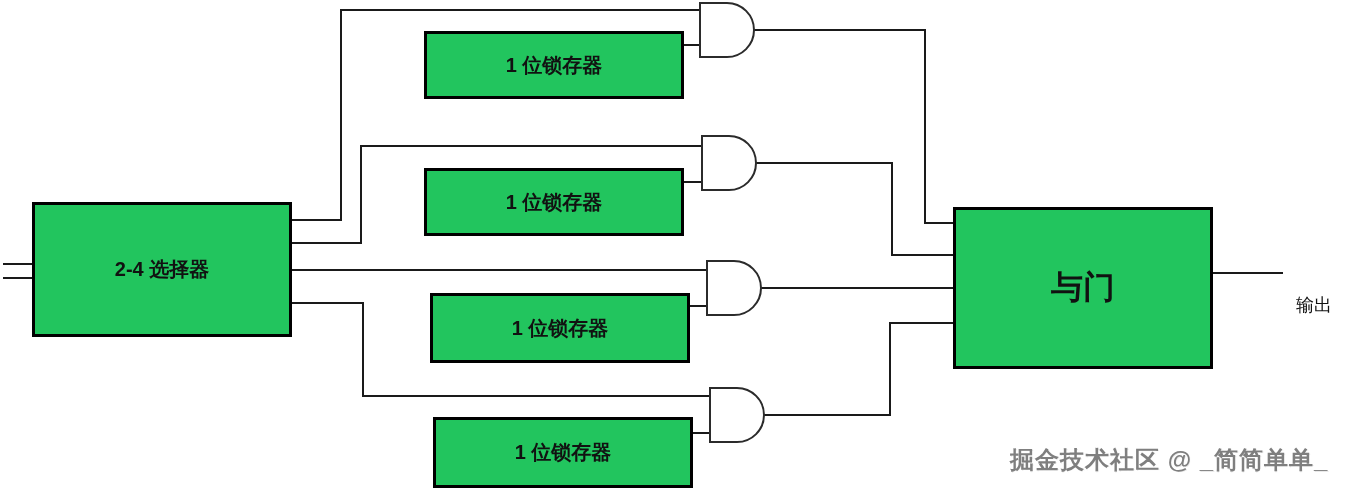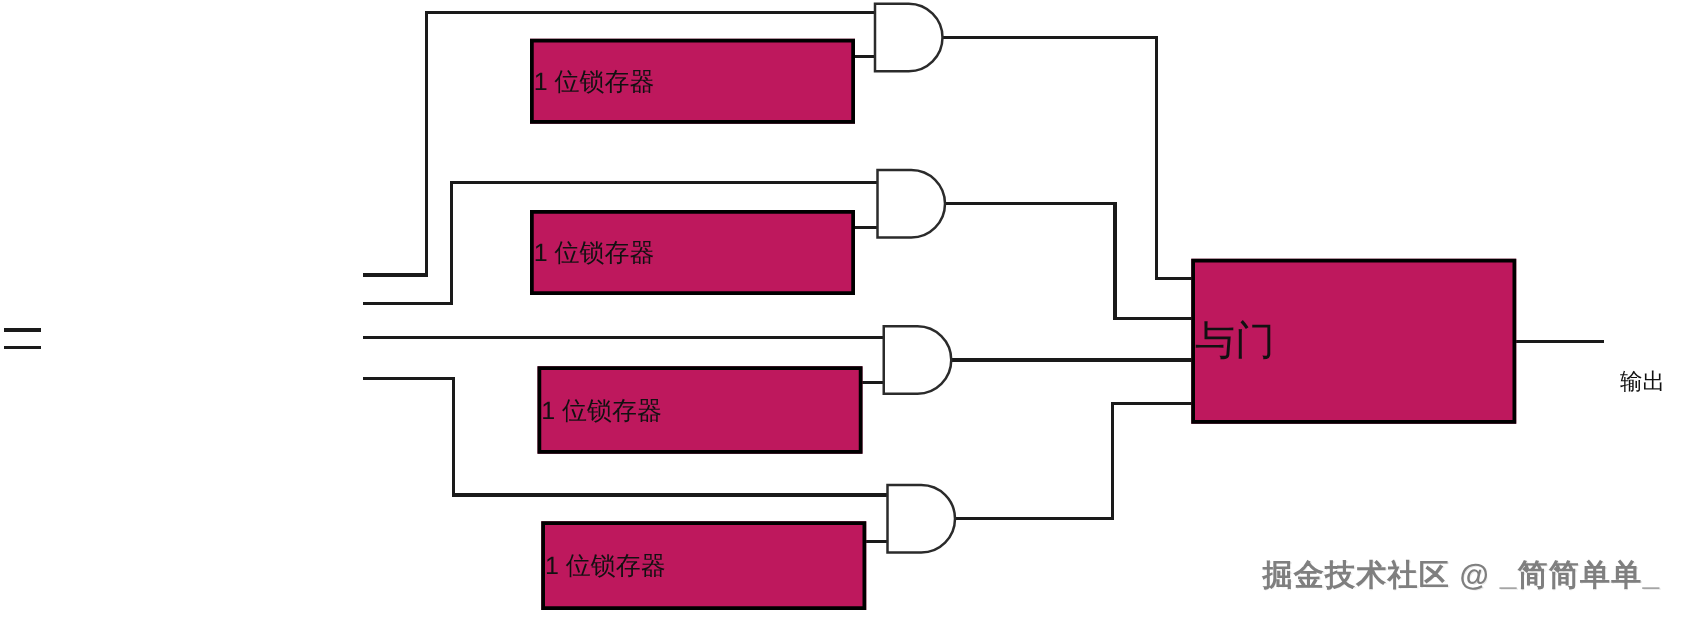--- a/index.html
+++ b/index.html
@@ -8,32 +8,33 @@
     width:1345px;height:494px;
     background:#ffffff;
     font-family:"Liberation Sans","DejaVu Sans",sans-serif;
     overflow:hidden;
   }
   .wiring{position:absolute;left:0;top:0;}
   .box{
     position:absolute;
     box-sizing:border-box;
     border:3px solid #000000;
-    background:#be185d;
-    display:flex;align-items:center;
+    background:#22c55e;
+    display:flex;align-items:center;justify-content:center;
     color:#111111;
     font-size:20px;
     white-space:nowrap;
+    font-weight:bold;
   }
   .box--selector{left:32px;top:202px;width:260px;height:135px;}
   .box--latch1{left:424px;top:31px;width:260px;height:68px;}
   .box--latch2{left:424px;top:168px;width:260px;height:68px;}
   .box--latch3{left:430px;top:293px;width:260px;height:70px;}
   .box--latch4{left:433px;top:417px;width:260px;height:71px;}
-  .box--and{left:953px;top:207px;width:260px;height:132px;font-size:32px;}
+  .box--and{left:953px;top:207px;width:260px;height:162px;font-size:32px;}
   .output-label{
     position:absolute;left:1296px;top:257px;
     font-size:18px;color:#111111;white-space:nowrap;margin-top:36px;
   }
   .watermark{
     position:absolute;left:1010px;top:444px;
     font-size:24px;font-weight:bold;letter-spacing:1px;
     color:#7f7f7f;
     text-shadow:2px 2px 1px #ffffff,1px 1px 0 #e6e6e6;
     white-space:nowrap;
@@ -63,20 +64,23 @@
       <path d="M1211 273 H1283"></path>
     </g>
     <g fill="#ffffff" stroke="#2b2b2b" stroke-width="2">
       <path d="M700 3 h27 a27 27 0 0 1 0 54 h-27 Z"></path>
       <path d="M702 136 h27 a27 27 0 0 1 0 54 h-27 Z"></path>
       <path d="M707 261 h27 a27 27 0 0 1 0 54 h-27 Z"></path>
       <path d="M710 388 h27 a27 27 0 0 1 0 54 h-27 Z"></path>
     </g>
   </svg>
 
+  <div class="box box--selector">
+    <span>2-4 选择器</span>
+  </div>
 
   <div class="box box--latch1">
     <span>1 位锁存器</span>
   </div>
 
   <div class="box box--latch2">
     <span>1 位锁存器</span>
   </div>
 
   <div class="box box--latch3">

